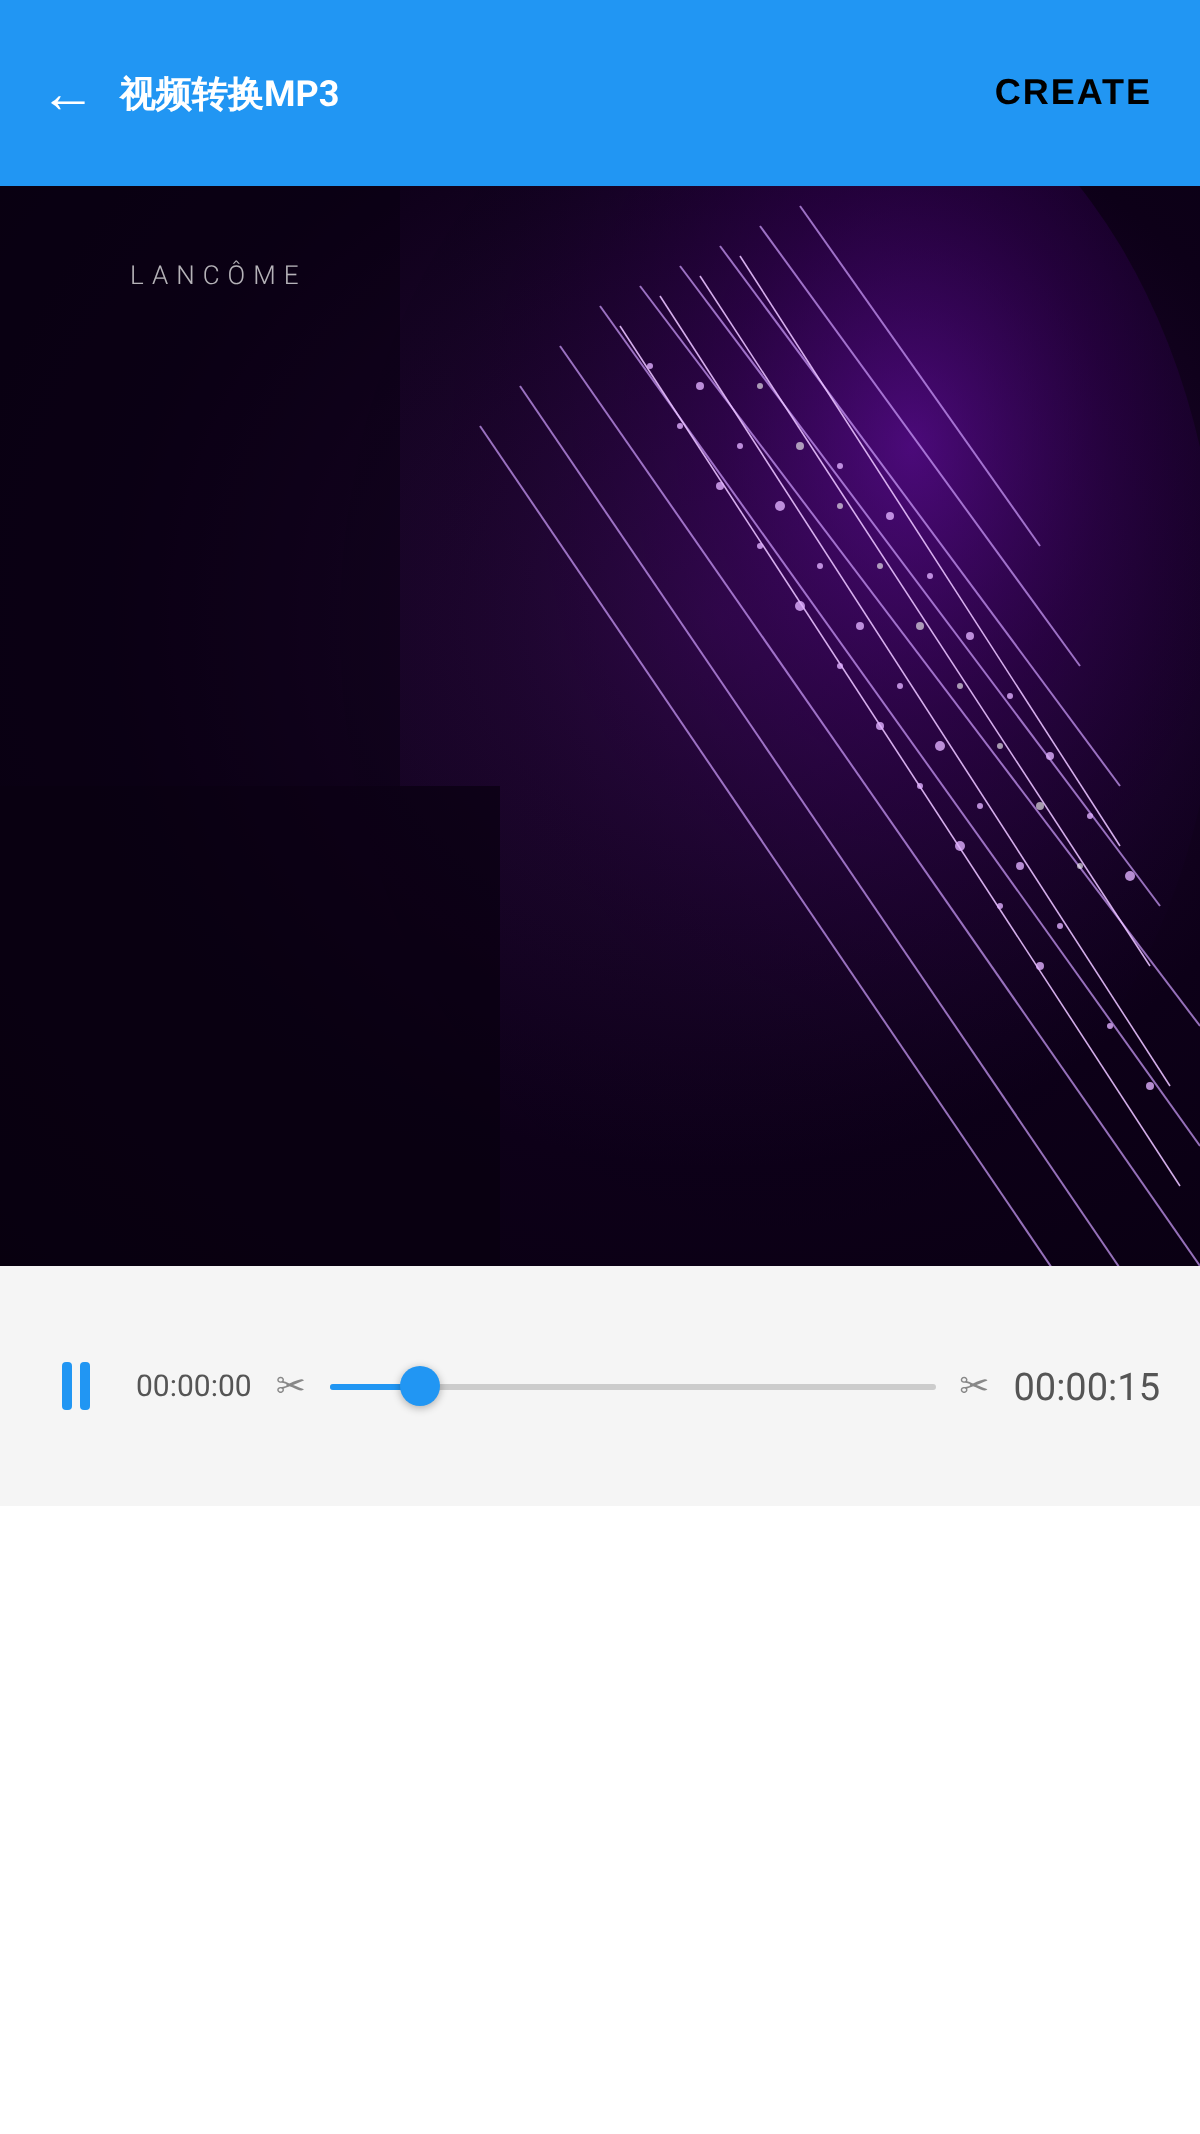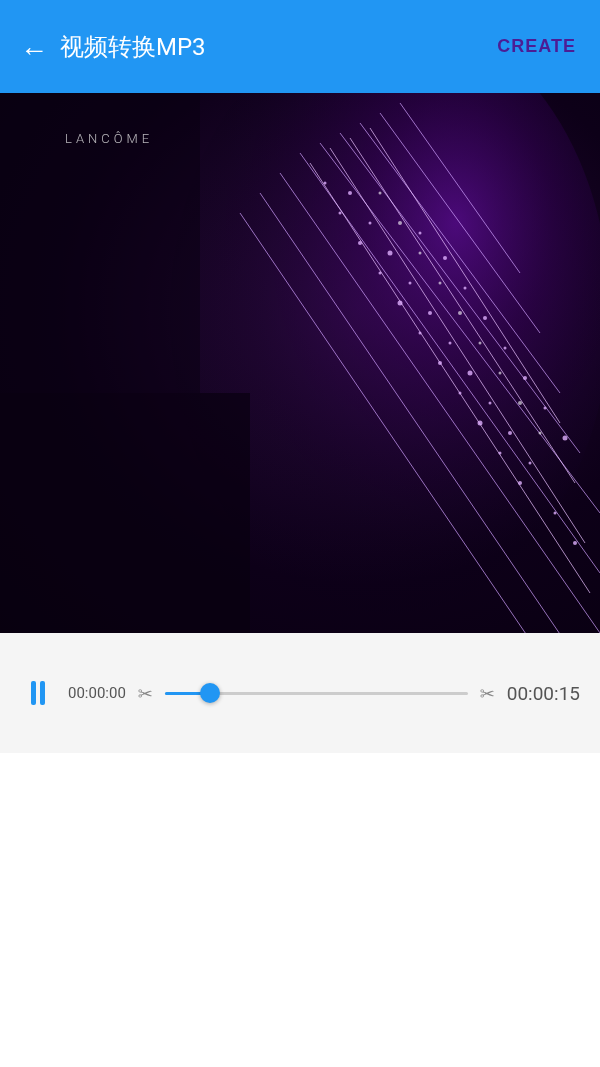--- a/index.html
+++ b/index.html
@@ -35,26 +35,26 @@
 
     .back-arrow {
       color: white;
       font-size: 28px;
       cursor: pointer;
       line-height: 1;
     }
 
     .header-title {
       color: white;
-      font-size: 24px;
-      font-weight: 400;
+      font-size: 18px;
+      font-weight: 700;
     }
 
     .create-btn {
-      color: #4c1d95;
+      color: #000000;
       font-size: 18px;
       font-weight: 700;
       cursor: pointer;
       letter-spacing: 1px;
       background: none;
       border: none;
       padding: 8px 4px;
     }
 
     

